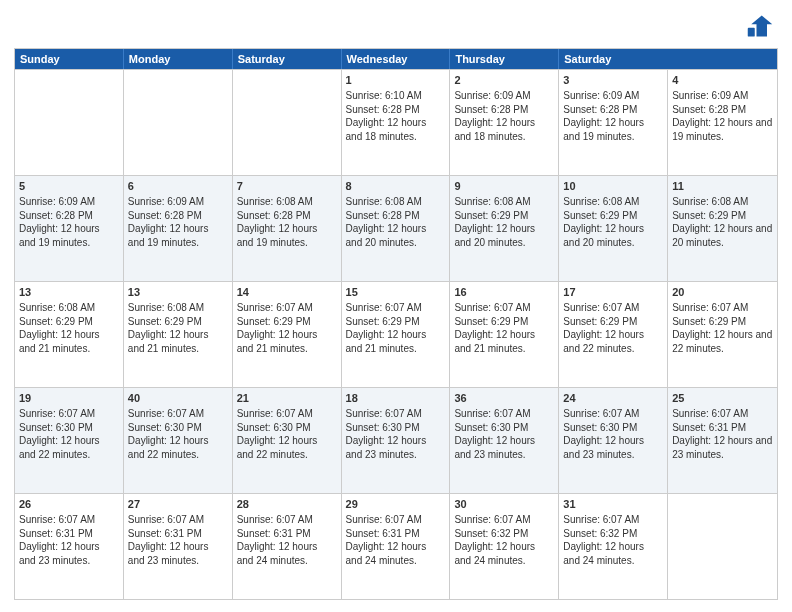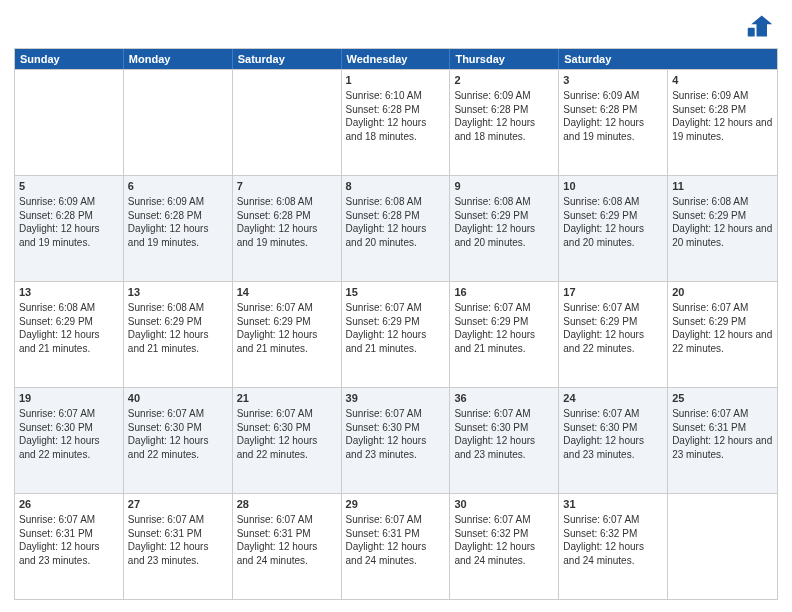--- a/index.html
+++ b/index.html
@@ -292,21 +292,21 @@
 and 22 minutes.</div>
           </div>
           <div class="cal-cell alt-row">
             <span class="cell-date">21</span>
             <div class="cell-info">Sunrise: 6:07 AM
 Sunset: 6:30 PM
 Daylight: 12 hours
 and 22 minutes.</div>
           </div>
           <div class="cal-cell alt-row">
-            <span class="cell-date">39</span>
+            <span class="cell-date">18</span>
             <div class="cell-info">Sunrise: 6:07 AM
 Sunset: 6:30 PM
 Daylight: 12 hours
 and 23 minutes.</div>
           </div>
           <div class="cal-cell alt-row">
             <span class="cell-date">36</span>
             <div class="cell-info">Sunrise: 6:07 AM
 Sunset: 6:30 PM
 Daylight: 12 hours

